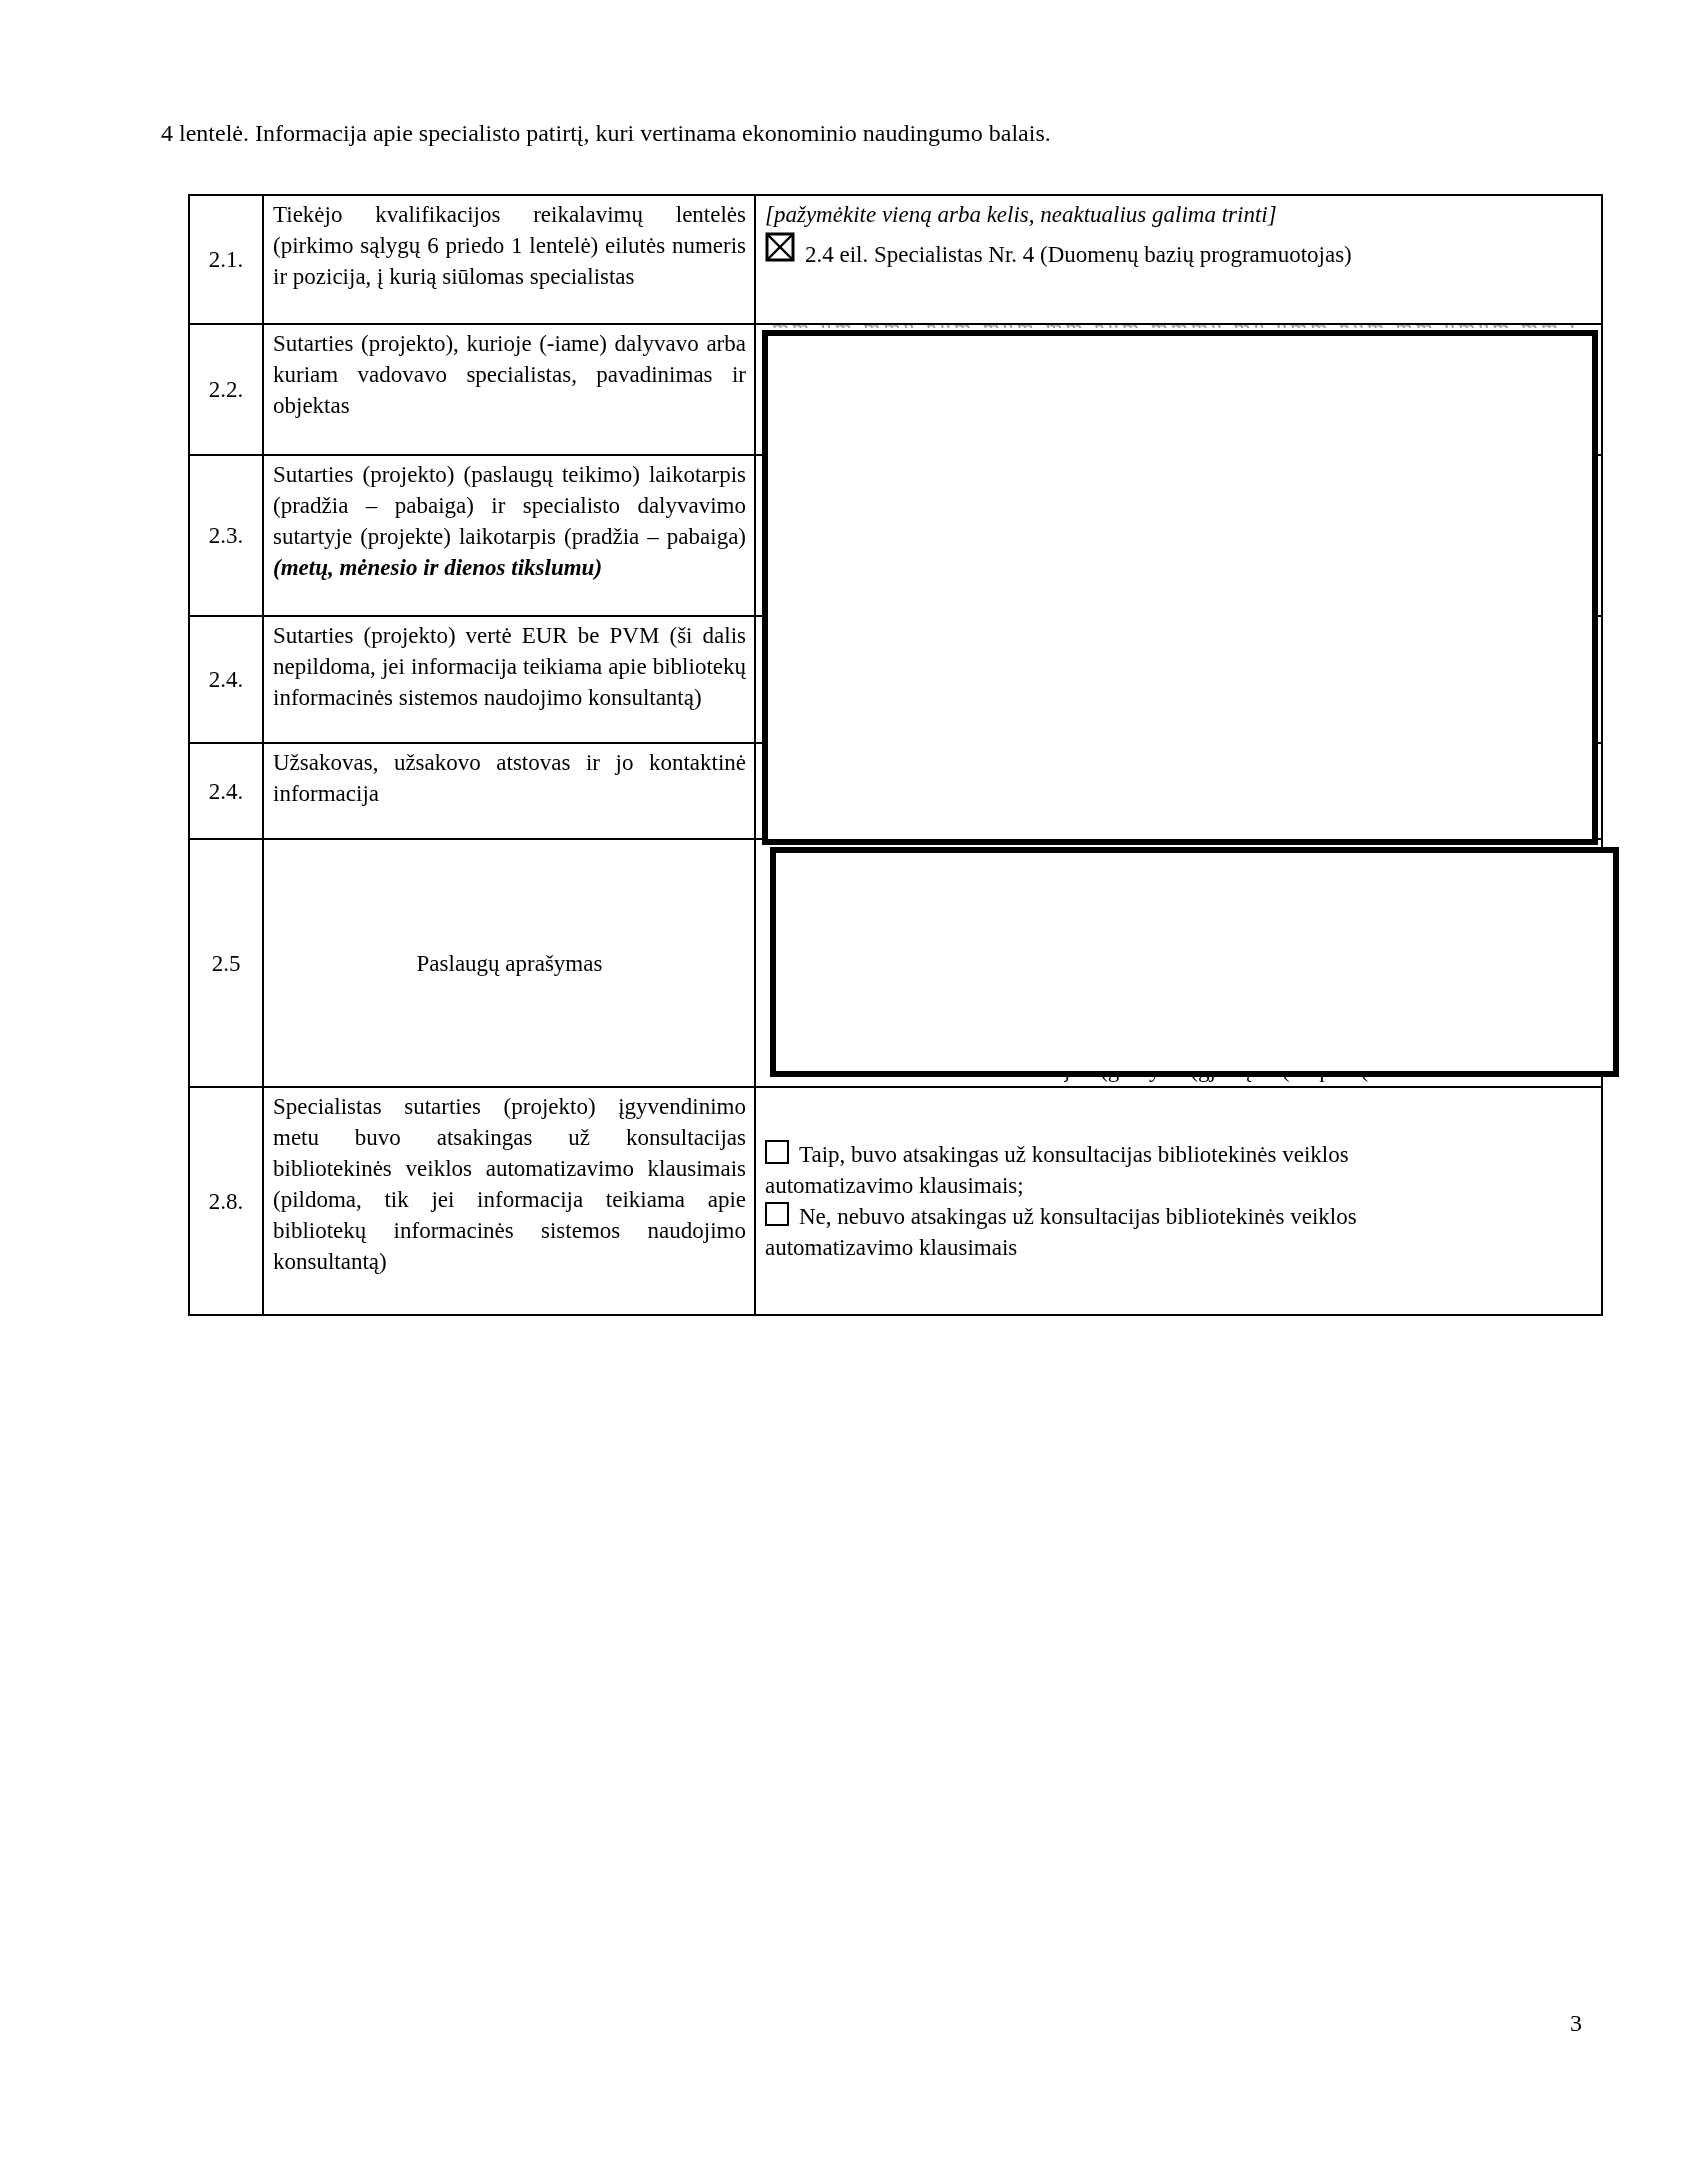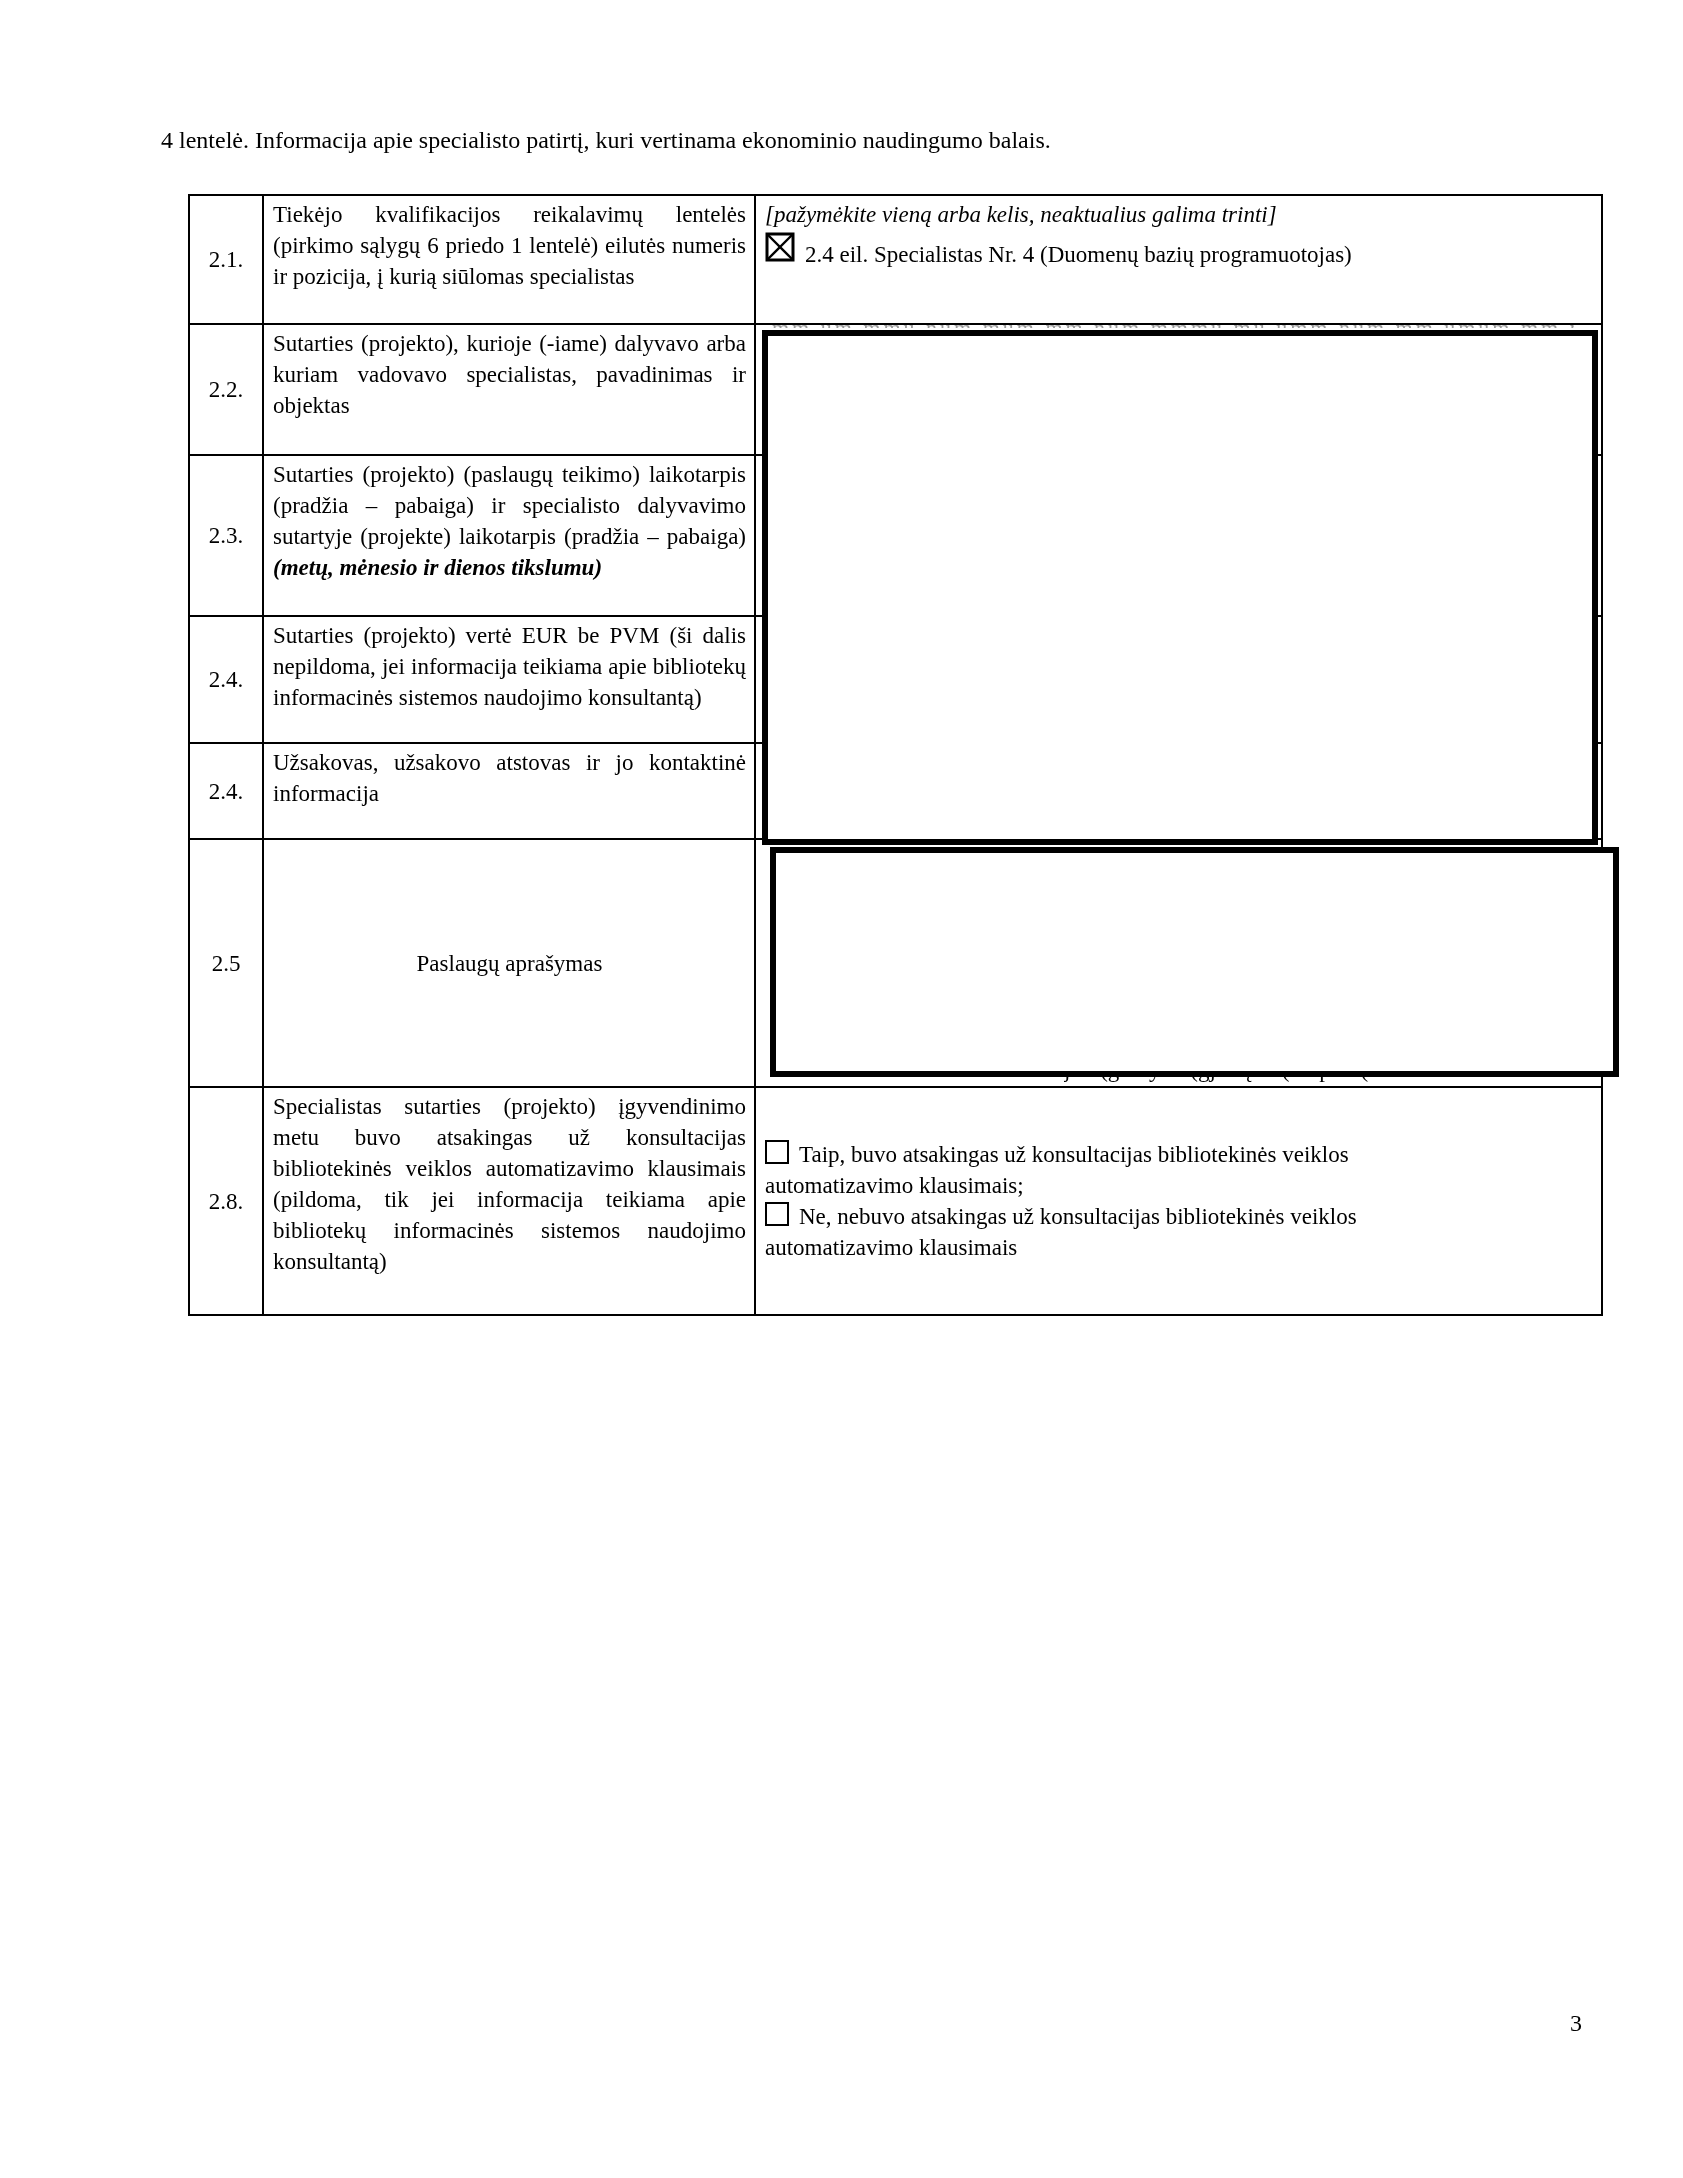--- a/index.html
+++ b/index.html
@@ -6,21 +6,21 @@
   #page{
     position:relative;
     width:1683px;height:2178px;
     background:#ffffff;
     color:#000;
     font-family:"Liberation Serif","DejaVu Serif",serif;
     font-size:23px;
     overflow:hidden;
   }
   .doc-title{
-    position:absolute;left:161px;top:127px;
+    position:absolute;left:161px;top:120px;
     font-size:24px;white-space:nowrap;
   }
   table.form{
     position:absolute;left:188px;top:194px;
     width:1414px;
     border-collapse:collapse;table-layout:fixed;
     font-size:23px;
   }
   td{
     border:2px solid #000;

